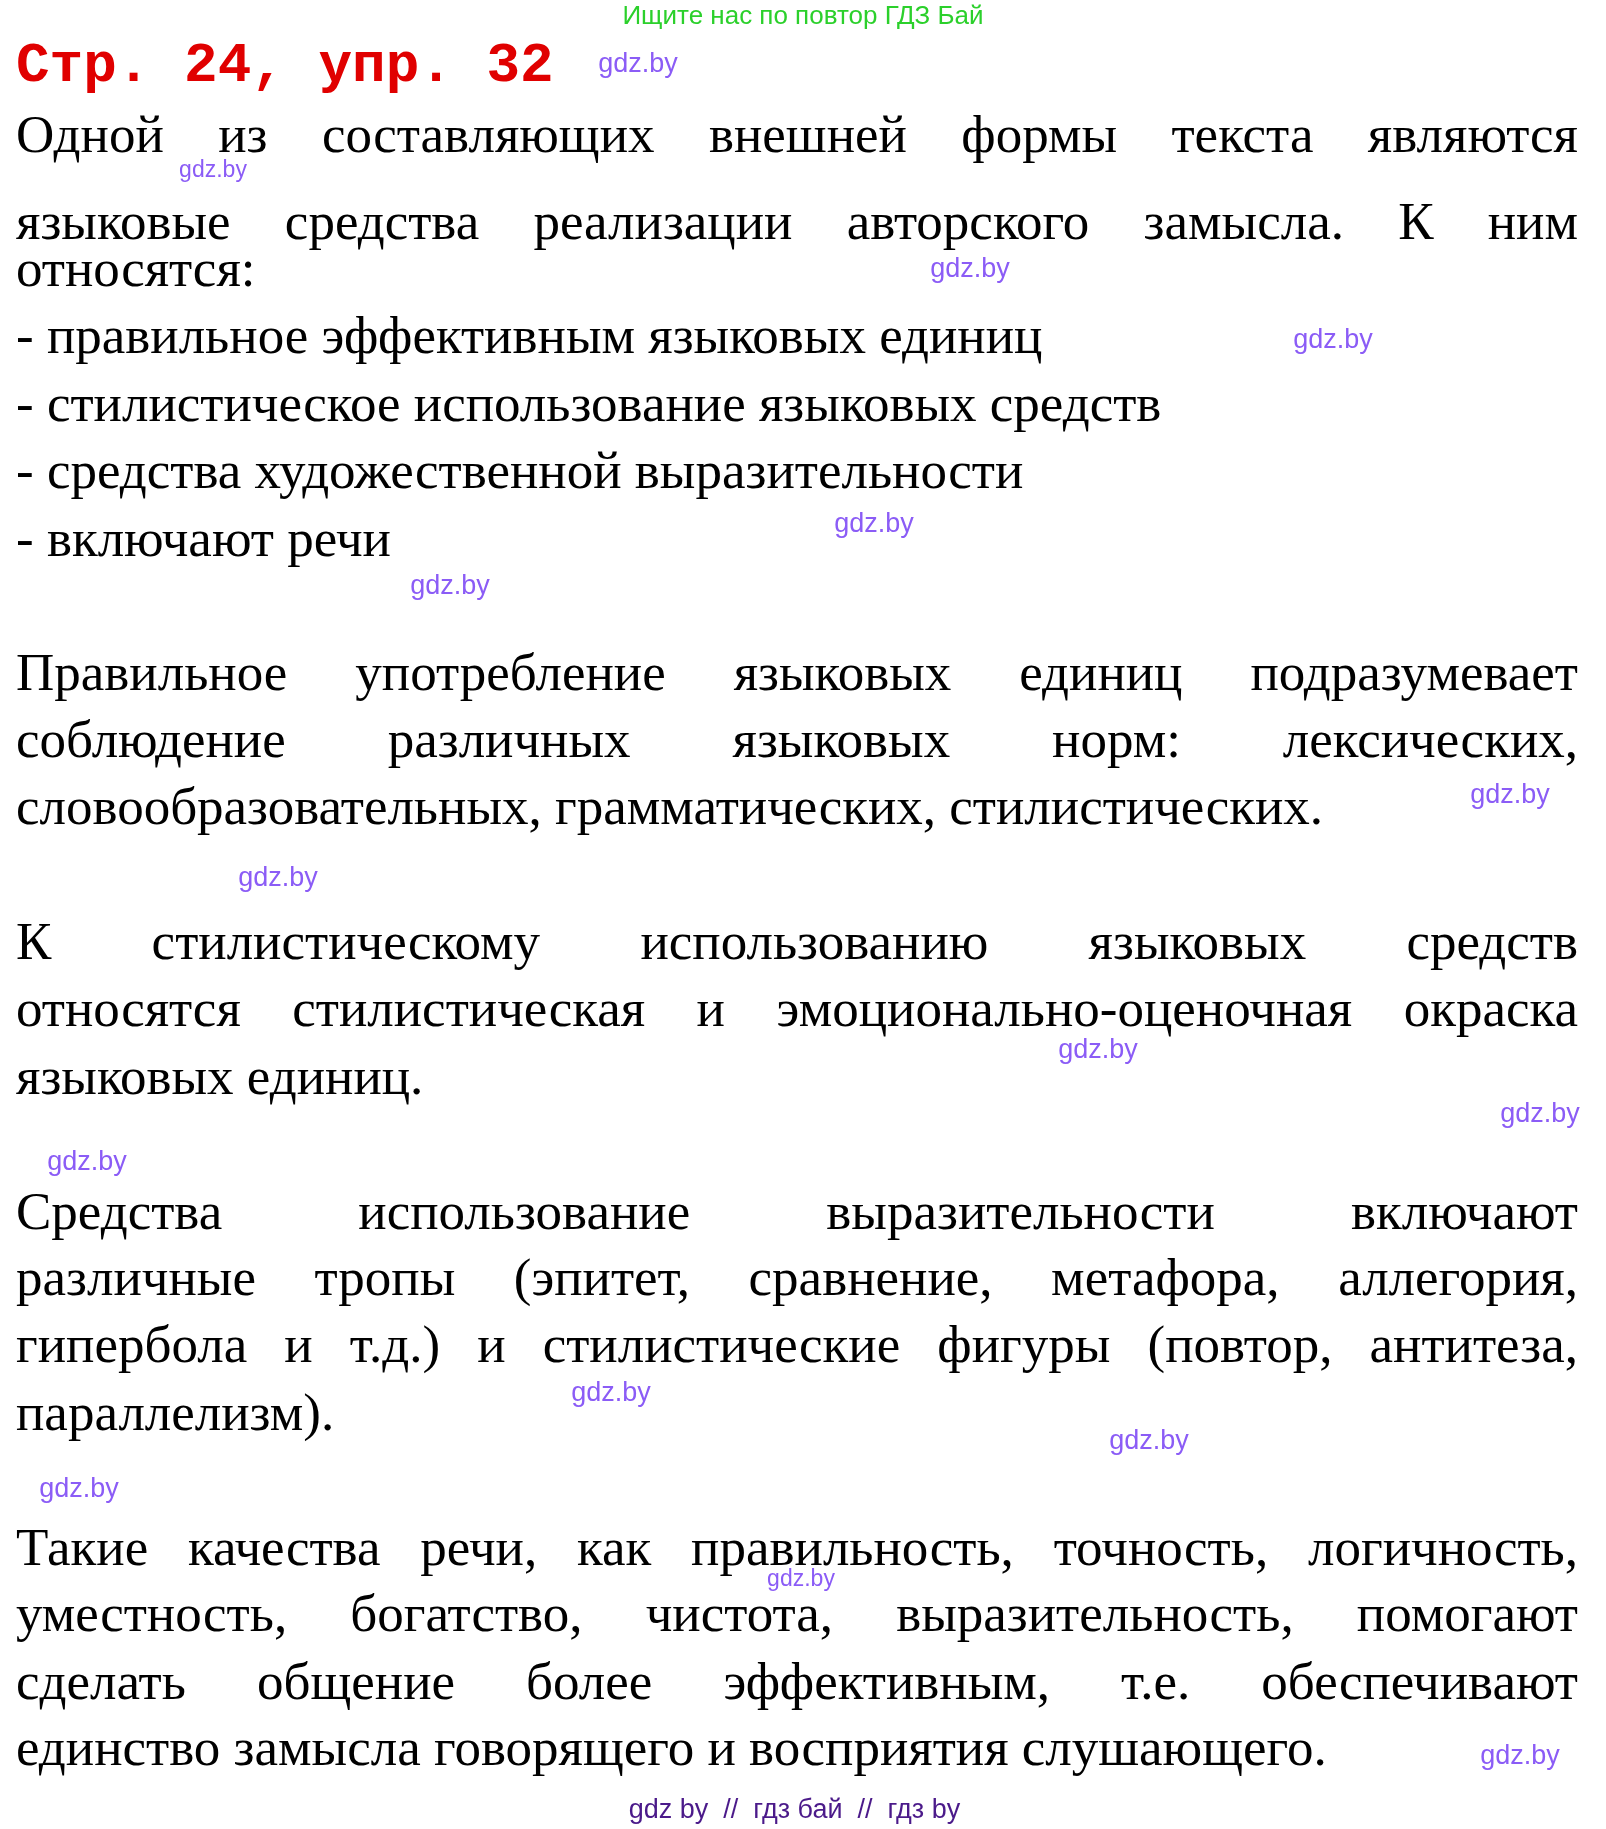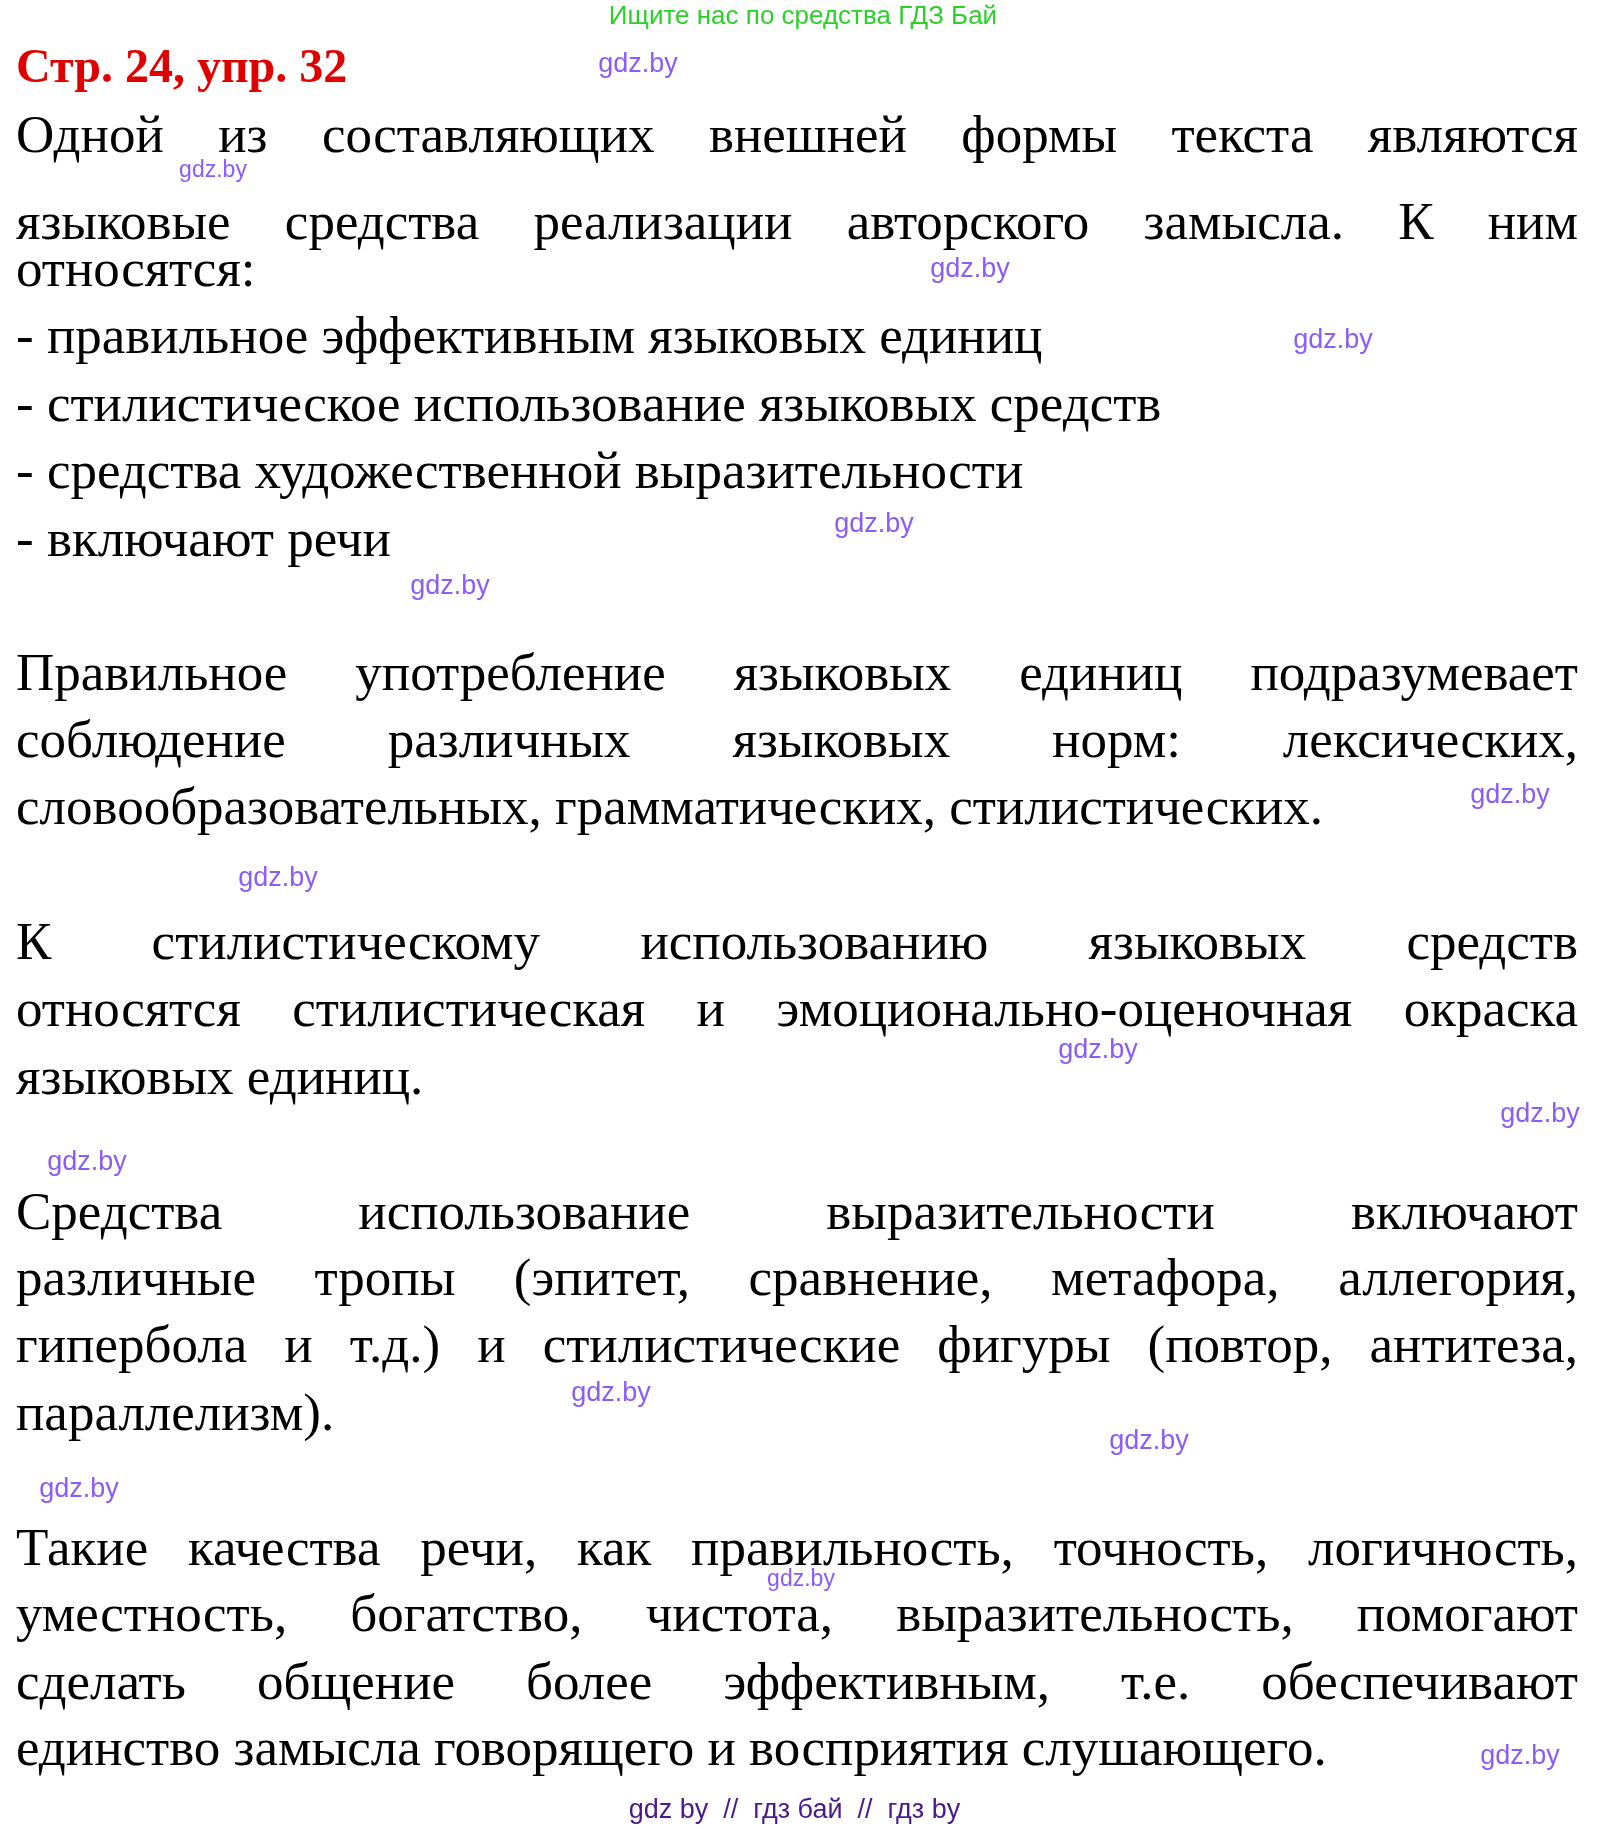--- a/index.html
+++ b/index.html
@@ -3,42 +3,42 @@
 <meta charset="utf-8">
 <style>
   html, body { margin: 0; padding: 0; background: #ffffff; }
   body { width: 1606px; height: 1829px; position: relative; overflow: hidden; }
   .hdr {
     position: absolute; left: 0; width: 1606px; top: 0; text-align: center;
     font-family: "Liberation Sans", sans-serif; font-size: 26px; color: #2bd02b; line-height: 30px;
   }
   .title {
     position: absolute; left: 16px; top: 34px;
-    font-family: Liberation Serif, serif; font-weight: bold; font-size: 48px; color: #e00000; line-height: 64px;
+    font-family: Liberation Mono, monospace; font-weight: bold; font-size: 56px; color: #e00000; line-height: 64px;
   }
   .line {
     position: absolute; left: 16px; width: 1562px;
     font-family: "Liberation Serif", serif; font-size: 53px; color: #000; line-height: 60px;
     white-space: nowrap;
   }
   .just { text-align: justify; text-align-last: justify; }
   .wm {
     position: absolute; font-family: "Liberation Sans", sans-serif; font-size: 27px; color: #8b5cf6;
     line-height: 30px; transform: translate(-50%, -50%); white-space: nowrap;
   }
   .ftr {
     position: absolute; left: 0; width: 1589px; top: 1794px; text-align: center;
     font-family: "Liberation Sans", sans-serif; font-size: 27px; color: #4b1a8a; line-height: 30px;
     white-space: pre;
   }
 </style>
 </head>
 <body>
 
-<div class="hdr" style="top:0px;">Ищите нас по средства ГДЗ Бай</div>
+<div class="hdr" style="top:0px;">Ищите нас по повтор ГДЗ Бай</div>
 
 <div class="title">Стр. 24, упр. 32</div>
 
 <div class="line just" style="top:104px;">Одной из составляющих внешней формы текста являются</div>
 <div class="line just" style="top:171px;margin-top:20px;">языковые средства реализации авторского замысла. К ним</div>
 <div class="line" style="top:238px;">относятся:</div>
 
 <div class="line" style="top:305px;">- правильное эффективным языковых единиц</div>
 <div class="line" style="top:373px;">- стилистическое использование языковых средств</div>
 <div class="line" style="top:440px;">- средства художественной выразительности</div>

